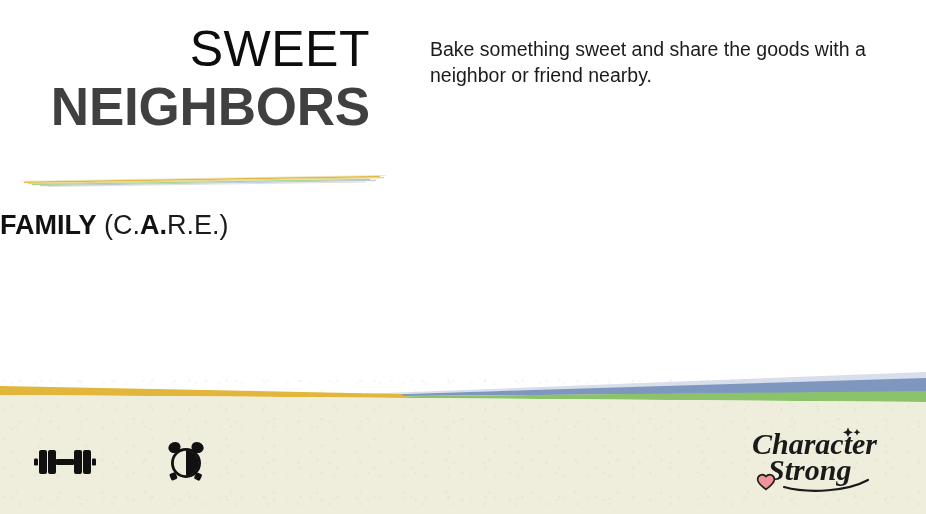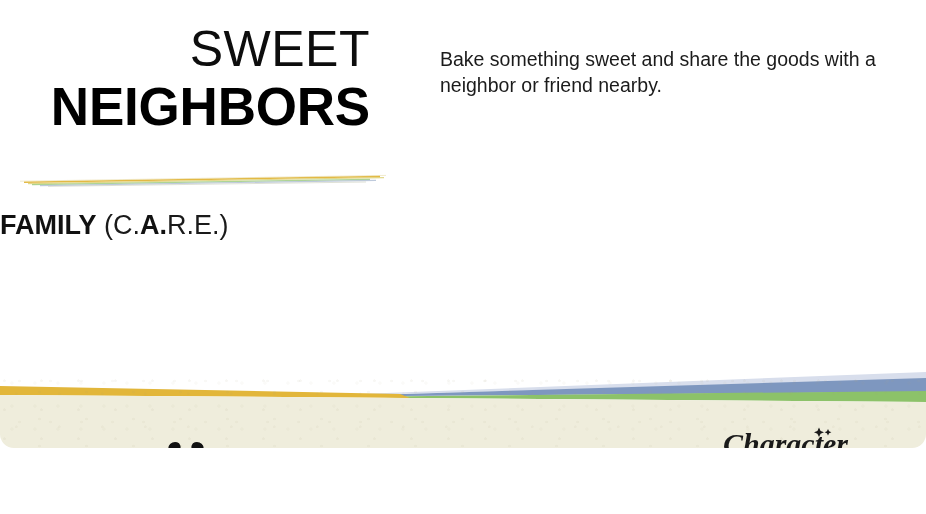--- a/index.html
+++ b/index.html
@@ -6,24 +6,23 @@
     margin: 0;
     padding: 0;
     background: #ffffff;
   }
   body {
     font-family: "Liberation Sans", sans-serif;
   }
   #slide {
     position: relative;
     width: 926px;
-    height: 448px;
+    height: 514px;
     overflow: hidden;
     background: #ffffff;
-    border-radius: 14px;
   }
 
   
   .title-block {
     position: absolute;
     left: 0px;
     top: 24px;
     width: 392px;
     text-align: right;
     padding-right: 22px;
@@ -38,21 +37,21 @@
     color: #0d0d0d;
     margin: 0;
     white-space: nowrap;
   }
   .title-line2 {
     font-family: "Liberation Sans", sans-serif;
     font-weight: 700;
     font-size: 53px;
     line-height: 1.06;
     letter-spacing: -0.2px;
-    color: #000000;
+    color: #404040;
     margin: 4px 0 0 0;
     white-space: nowrap;
   }
 
   
   .divider {
     position: absolute;
     left: 18px;
     top: 170px;
     width: 370px;
@@ -77,21 +76,21 @@
   .pillar .light  { font-weight: 400; color: #1a1a1a; }
 
   
   .body-copy {
     position: absolute;
     left: 428px;
     top: 34px;
     width: 468px;
   }
   .body-copy p {
-    margin: 12px;
+    margin: 2px;
     font-size: 19.5px;
     line-height: 1.34;
     color: #1b1b1b;
     font-weight: 400;
   }
   .body-copy p.gap { margin-top: 24px; }
 
   
   .bottom-band {
     position: absolute;
@@ -123,21 +122,21 @@
     top: 440px;
     display: flex;
     align-items: center;
     gap: 68px;
   }
   .glyph-icon { display: block; }
 
   
   .logo {
     position: absolute;
-    left: 715px;
+    left: 744px;
     top: 418px;
     width: 152px;
     height: 76px;
   }
   .logo svg { display: block; width: 100%; height: 100%; }
 </style>
 </head>
 <body>
 
 <div id="slide">

